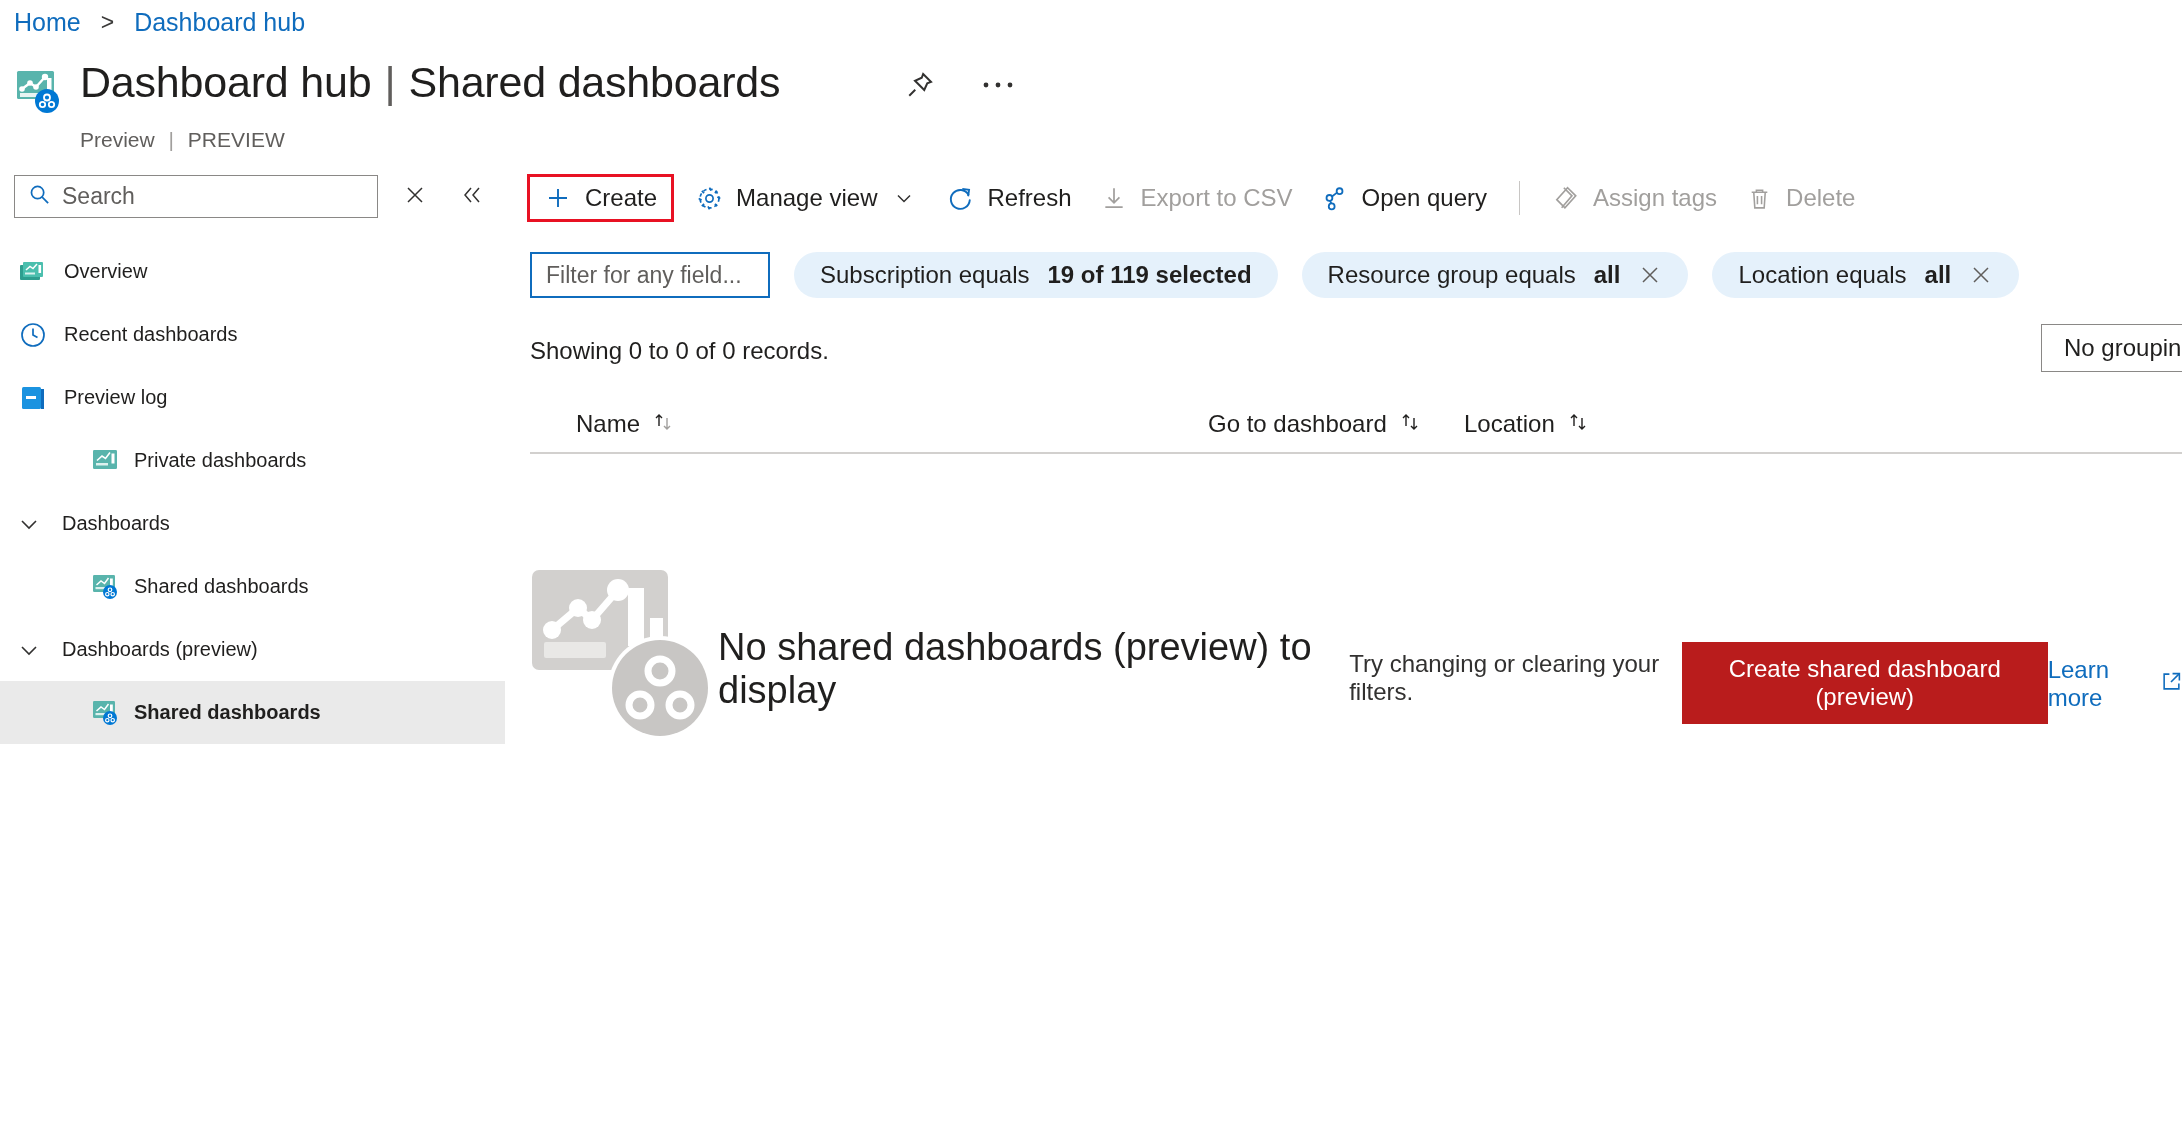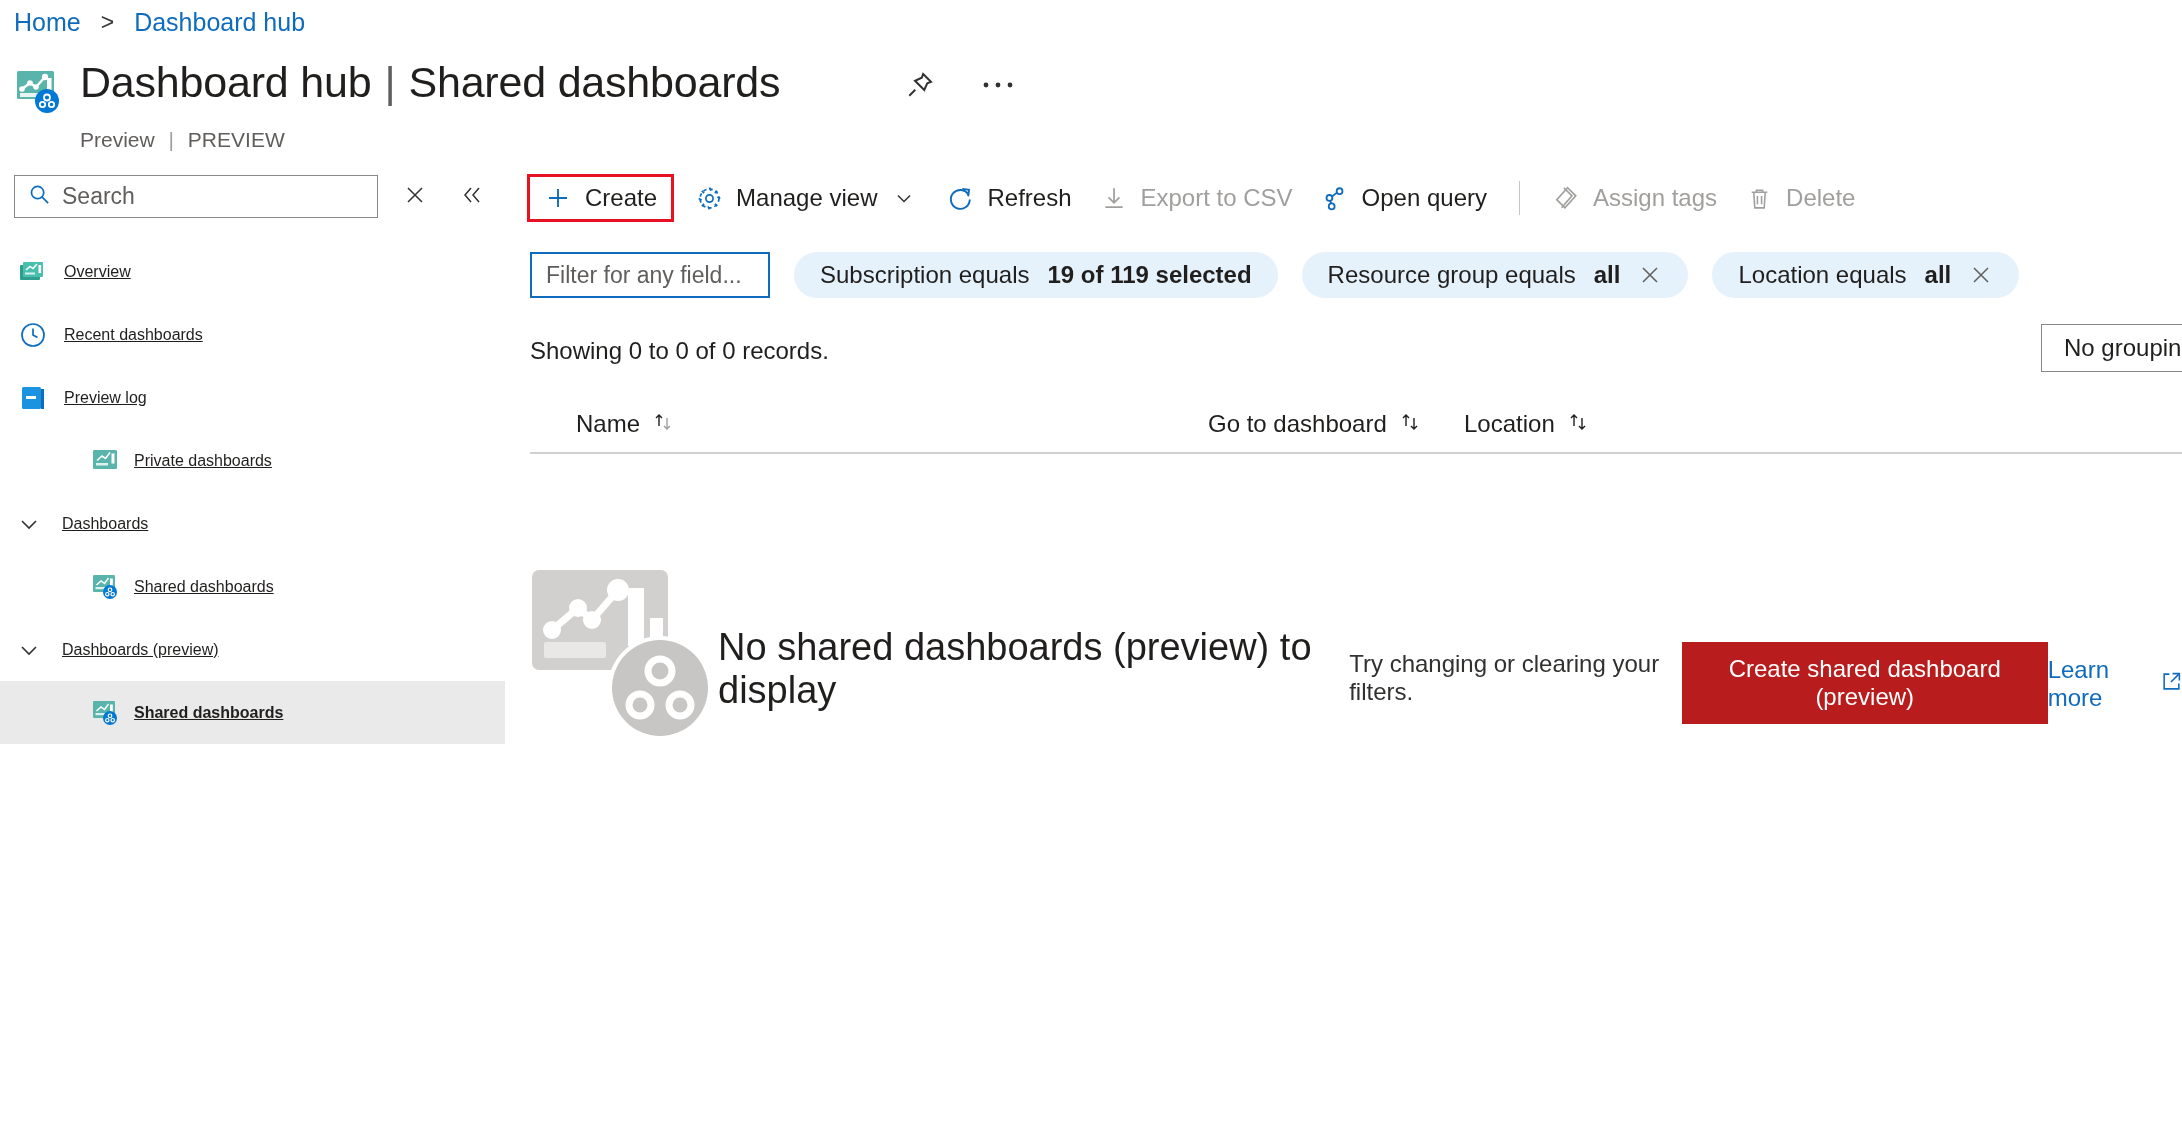--- a/index.html
+++ b/index.html
@@ -56,23 +56,22 @@
     border: 1px solid #8a8886; background: #fff;
     display: flex; align-items: center; padding-left: 13px; gap: 11px;
   }
   .search-ph { font-size: 23px; color: #605e5c; }
   .search-x { margin-left: 26px; cursor: pointer; }
   .collapse-btn { margin-left: 34px; cursor: pointer; }
 
   .nav { margin-top: 22px; }
   .nav-item {
     display: flex; align-items: center; height: 63px;
-    padding-left: 18px; gap: 16px; cursor: pointer; font-size: 16px;
+    padding-left: 18px; gap: 16px; cursor: pointer; font-size: 20px;
     color: #201f1e;
-    text-decoration: underline;
   }
   .nav-item.child { padding-left: 92px; gap: 15px; }
   .nav-item.group { padding-left: 14px; gap: 18px; }
   .nav-item.selected { background: #eaeaea; font-weight: 700; }
   .nav-ico { width: 30px; height: 30px; flex: 0 0 30px; display: flex; align-items: center; justify-content: center; }
   .nav-ico.small { width: 27px; height: 27px; flex: 0 0 27px; }
 
   
   .main { position: absolute; left: 530px; top: 170px; right: 0; }
 

